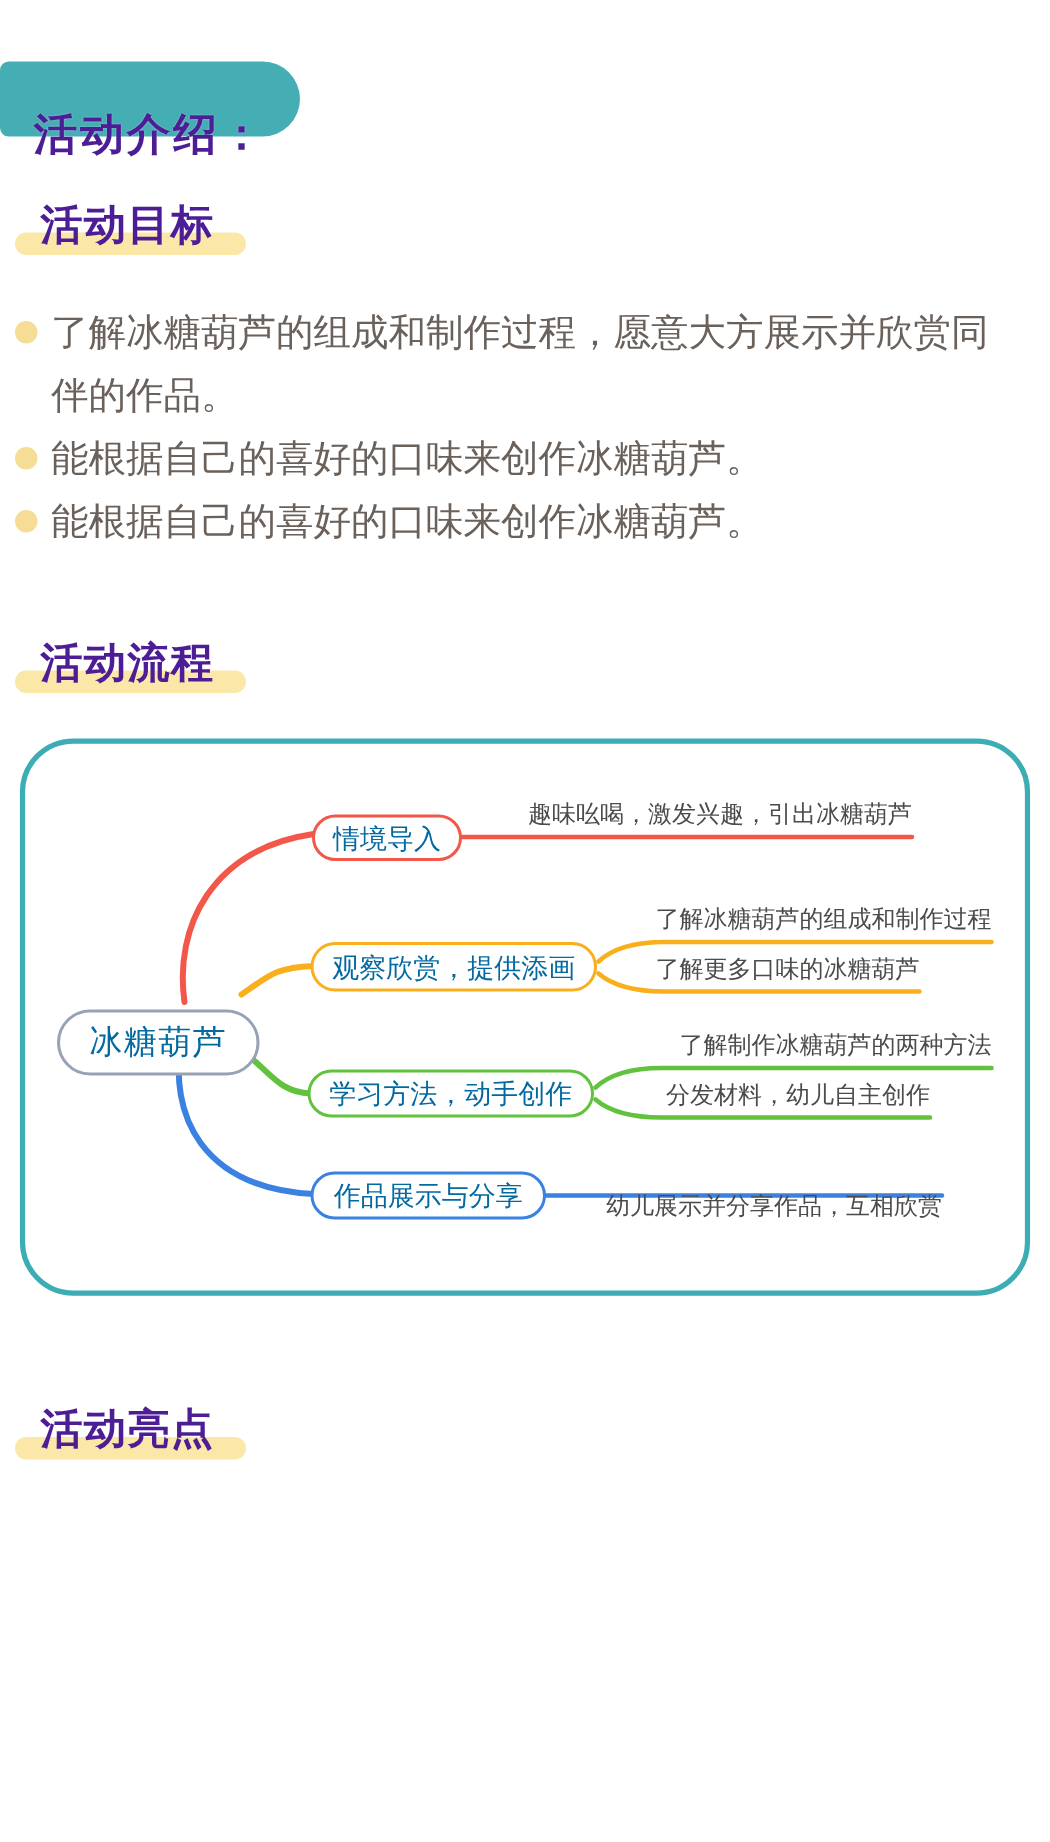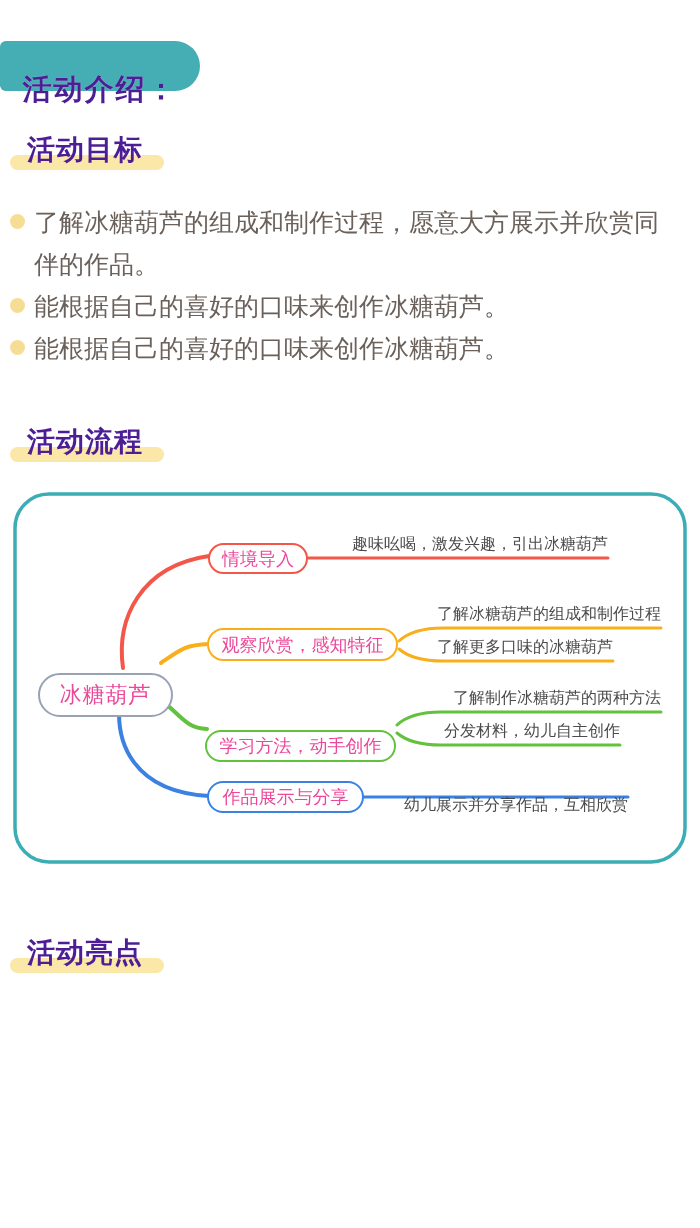--- a/index.html
+++ b/index.html
@@ -36,29 +36,29 @@
     flex:0 0 15px; width:15px; height:15px; border-radius:50%;
     background:#F6DD96; margin-top:13px; margin-right:9px;
   }
   .btext { font-size:25px; line-height:42px; color:#6B615B; width:642px; }
   
   .mindmap { position:absolute; left:13px; top:492px; width:674px; height:372px; }
   .mindmap svg { position:absolute; left:0; top:0; }
   .mm-node {
     position:absolute; background:#ffffff; border:2.5px solid #999;
     border-radius:17px; display:flex; align-items:center; justify-content:center;
-    font-size:18px; color:#ec4899; box-sizing:border-box; white-space:nowrap; z-index:2;
+    font-size:18px; color:#0369a1; box-sizing:border-box; white-space:nowrap; z-index:2;
   }
   .mm-root {
     left:25px; top:163px; width:135px; height:44px; border-radius:23px;
     border-color:#97A2B4; font-size:22px; letter-spacing:1px;margin-top:18px;
   }
   .n-red    { left:195px; top:51px;  width:100px; height:31px; border-color:#F25749; }
   .n-orange { left:194px; top:136px; width:191px; height:33px; border-color:#F9AF1B; }
-  .n-green  { left:192px; top:238px; width:191px; height:32px; border-color:#62C23D; }
+  .n-green  { left:192px; top:221px; width:191px; height:32px; border-color:#62C23D; }
   .n-blue   { left:194px; top:289px; width:157px; height:32px; border-color:#3A81E2; }
   .mm-leaf {
     position:absolute; font-size:16px; color:#4B4B4B; white-space:nowrap;
     line-height:20px; z-index:2;
   }
   .l-red    { right:79px; top:42px; }
   .l-or1    { right:26px; top:112px; }
   .l-or2    { right:74px; top:145px; }
   .l-gr1    { right:26px; top:196px; }
   .l-gr2    { right:67px; top:229px; }
@@ -119,21 +119,21 @@
     <div class="mm-node mm-root">
       <span>冰糖葫芦</span>
     </div>
 
     <div class="mm-node n-red">
       <span>情境导入</span>
     </div>
     <div class="mm-leaf l-red">趣味吆喝，激发兴趣，引出冰糖葫芦</div>
 
     <div class="mm-node n-orange">
-      <span>观察欣赏，感知特征</span>
+      <span>观察欣赏，提供添画</span>
     </div>
     <div class="mm-leaf l-or1">了解冰糖葫芦的组成和制作过程</div>
     <div class="mm-leaf l-or2">了解更多口味的冰糖葫芦</div>
 
     <div class="mm-node n-green">
       <span>学习方法，动手创作</span>
     </div>
     <div class="mm-leaf l-gr1">了解制作冰糖葫芦的两种方法</div>
     <div class="mm-leaf l-gr2">分发材料，幼儿自主创作</div>
 

